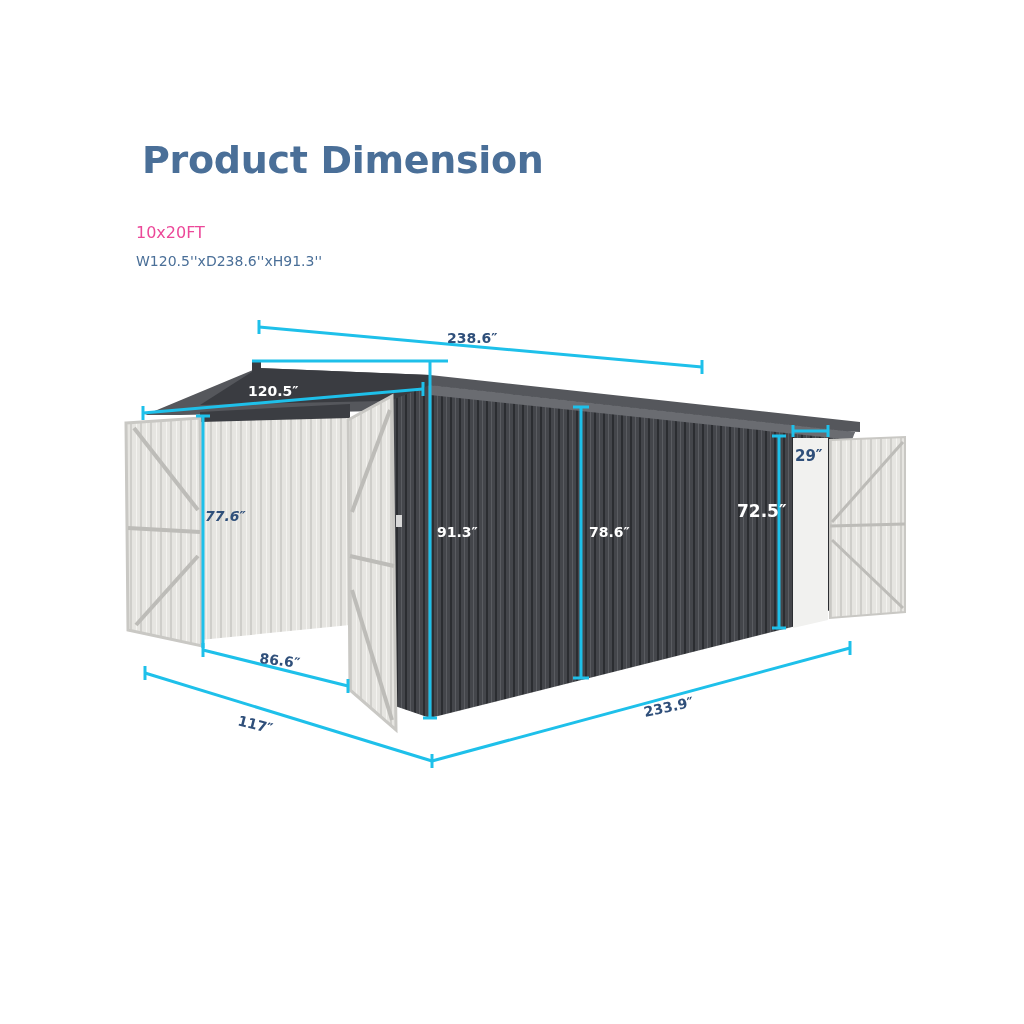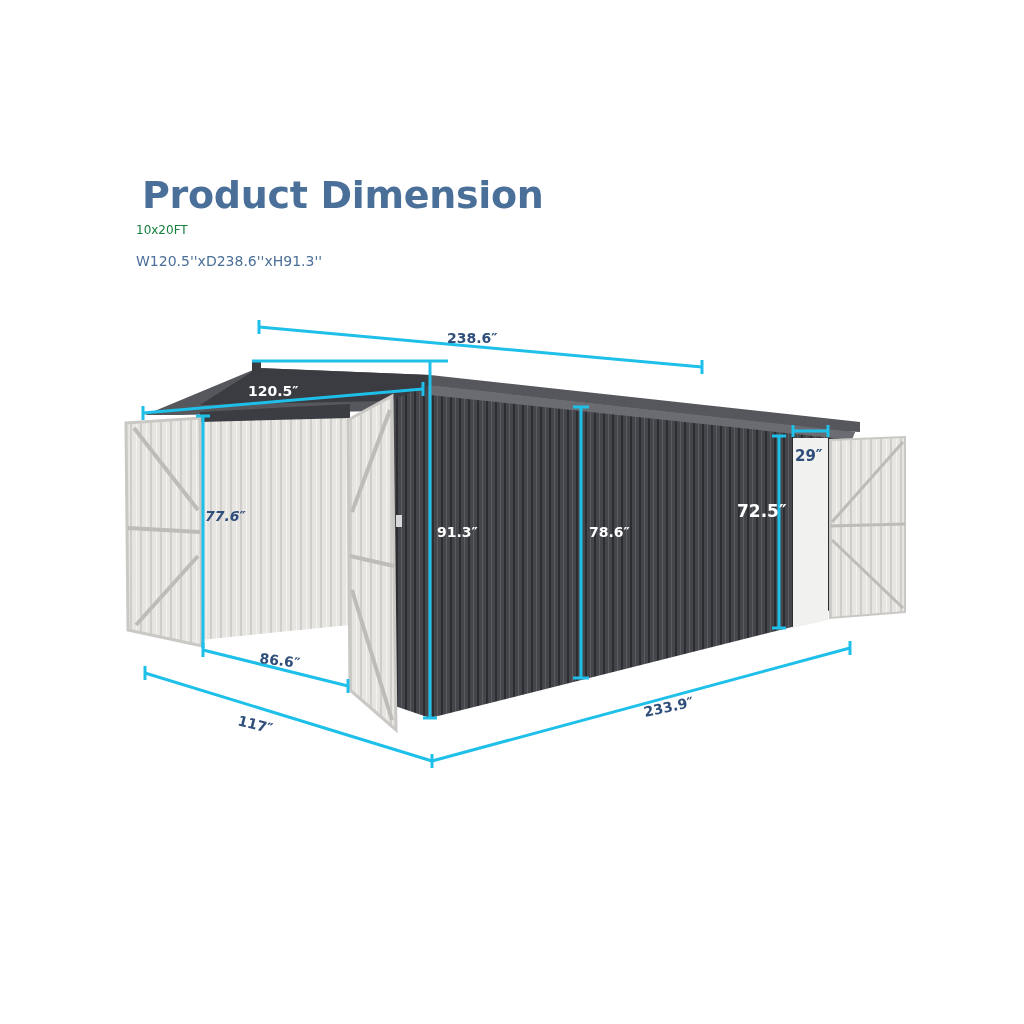--- a/index.html
+++ b/index.html
@@ -1,18 +1,18 @@
 <!DOCTYPE html>
 <html><head>
 <meta charset="utf-8">
 <style>
   html, body { margin:0; padding:0; background:#ffffff; }
   body { width:1024px; height:1024px; position:relative; overflow:hidden; font-family:"Liberation Sans", sans-serif; }
-  .title { position:absolute; left:142px; top:138px; font-size:38px; font-weight:bold; color:#4a6f98; letter-spacing:-0.3px; font-family:"DejaVu Sans", sans-serif;margin-top:35px; }
-  .sub1 { position:absolute; left:136px; top:223px; font-size:12px; color:#15803d; font-family:"DejaVu Sans", sans-serif;text-align:center; }
+  .title { position:absolute; left:142px; top:138px; font-size:38px; font-weight:bold; color:#4a6f98; letter-spacing:-0.3px; font-family:"DejaVu Sans", sans-serif; }
+  .sub1 { position:absolute; left:136px; top:223px; font-size:16px; color:#ec4899; font-family:"DejaVu Sans", sans-serif;text-align:center; }
   .sub2 { position:absolute; left:136px; top:253px; font-size:14px; color:#4a6f98; font-family:"DejaVu Sans", sans-serif; }
   svg.scene { position:absolute; left:0; top:0; }
   .lbl { font-family:"DejaVu Sans", sans-serif; font-weight:bold; }
 </style>
 </head>
 <body>
 
 <div class="title">Product Dimension</div>
 <div class="sub1">10x20FT</div>
 <div class="sub2">W120.5''xD238.6''xH91.3''</div>

